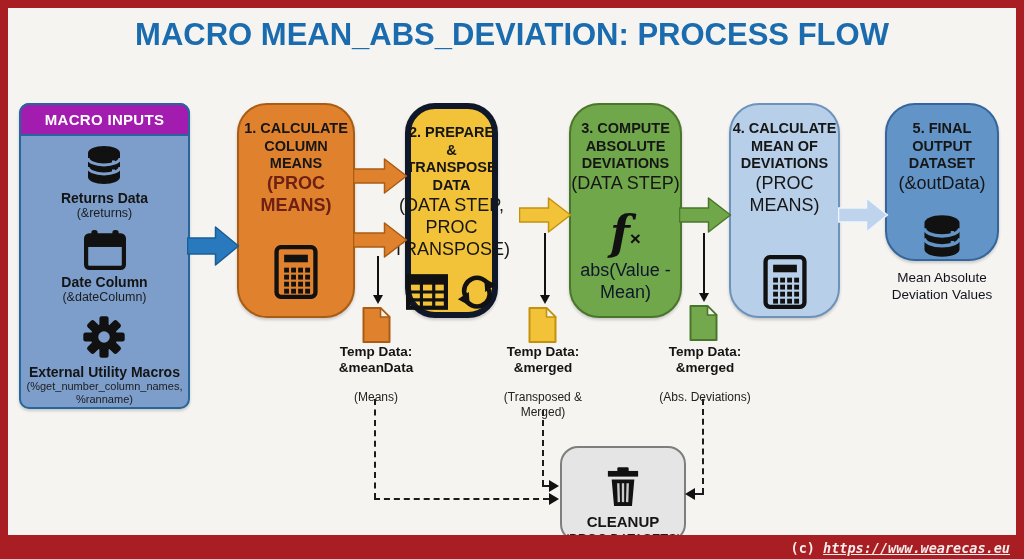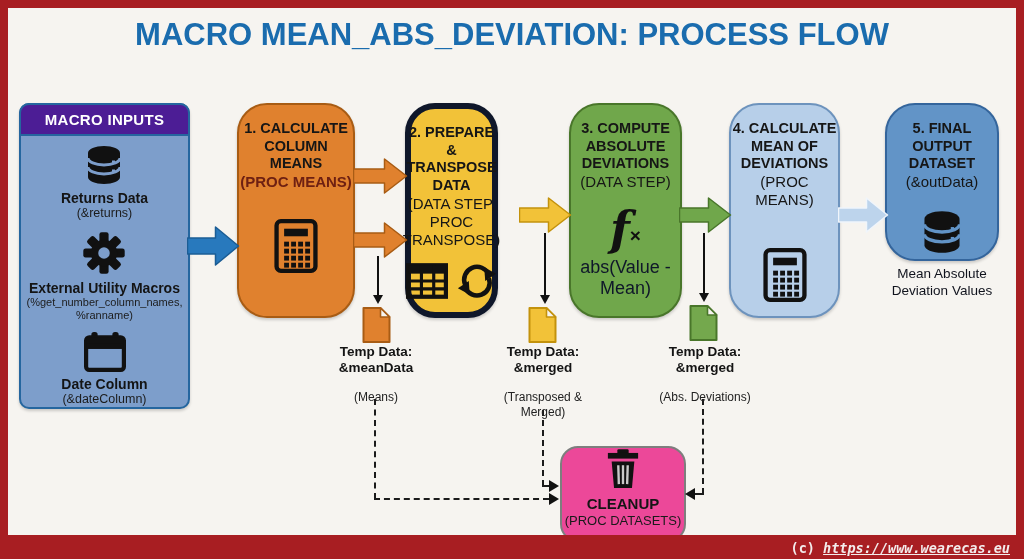--- a/index.html
+++ b/index.html
@@ -10,34 +10,34 @@
   .pre { white-space:pre-line; }
 
   .main-title { position:absolute; left:0; top:17px; width:1024px; text-align:center;
     font-size:31px; font-weight:bold; color:#1a6cae; letter-spacing:0px; z-index:2; }
 
   
   .inputs-box { position:absolute; left:19px; top:103px; width:171px; height:306px;
     background:#7d9ecb; border:2px solid #25669f; border-radius:10px; z-index:2;
     --bg:#7d9ecb; box-shadow:0 2px 3px rgba(0,0,0,.18); }
   .inputs-header { position:absolute; left:-2px; top:-2px; width:171px; height:33px;
-    background:#4c1d95; border:2px solid #25669f; border-radius:10px 10px 0 0;
+    background:#a21caf; border:2px solid #25669f; border-radius:10px 10px 0 0;
     color:#fff; font-weight:bold; font-size:15px; text-align:center; line-height:30px; letter-spacing:.3px; }
   .inputs-body { position:absolute; top:33px; left:0; width:167px; display:flex; flex-direction:column; align-items:center; }
   .input-item { display:flex; flex-direction:column; align-items:center; text-align:center; }
   .input-label { font-weight:bold; font-size:14px; color:#141414; line-height:1.15; }
   .input-sub { font-size:12.5px; color:#1c1c1c; line-height:1.2; }
   .input-sub.small { font-size:11px; }
 
   
   .step { position:absolute; top:103px; height:215px; border-radius:30px; z-index:2;
     display:flex; flex-direction:column; align-items:center; text-align:center;
     padding-top:15px; box-shadow:0 2px 3px rgba(0,0,0,.18); }
   .step-title { font-size:14.5px; font-weight:bold; color:#161616; line-height:1.22; }
-  .step-sub { font-size:15px; color:#161616; line-height:1.22; }
+  .step-sub { font-size:18px; color:#161616; line-height:1.22; }
   .step-sub.maroon { color:#6e2012; font-weight:bold; }
   .step-caption { font-size:18px; font-weight:normal; color:#0f172a; line-height:1.2; }
   .step1 { left:237px; width:118px; background:#e0812e; border:2px solid #a85c14; --bg:#e0812e; }
   .step2 { left:405px; width:93px; background:#f2c238; border:6px solid #0f172a; --bg:#f2c238; }
   .step3 { left:569px; width:113px; background:#70a74b; border:2px solid #49762a; --bg:#70a74b; }
   .step4 { left:729px; width:111px; background:#b7cfe9; border:2px solid #6d93bd; --bg:#b7cfe9; }
   .step5 { left:885px; width:114px; height:158px; background:#6294c7; border:2px solid #34659c; --bg:#6294c7; }
   .icon-row { display:flex; align-items:center; gap:9px; }
   .fx-wrap { display:flex; align-items:flex-end; justify-content:center; }
   .fx-f { font-family:"DejaVu Serif","Liberation Serif",serif; font-style:italic; font-weight:bold;
@@ -63,22 +63,22 @@
   
   .dash-v { position:absolute; width:0; border-left:2px dashed #1b1b1b; z-index:1; }
   .dash-h { position:absolute; height:0; border-top:2px dashed #1b1b1b; z-index:1; }
   .dash-arrow-right { position:absolute; width:0; height:0; z-index:2;
     border:6px solid transparent; border-left:10px solid #111; border-right:none; }
   .dash-arrow-left { position:absolute; width:0; height:0; z-index:2;
     border:6px solid transparent; border-right:10px solid #111; border-left:none; }
 
   
   .cleanup-box { position:absolute; left:560px; top:446px; width:126px; height:96px;
-    background:#ec4899; border:2px solid #7e7e7e; border-radius:18px; z-index:1;
-    display:flex; flex-direction:column; align-items:center; text-align:center; padding-top:1px; --bg:#c9c9c9; }
+    background:#e5e5e5; border:2px solid #7e7e7e; border-radius:18px; z-index:1;
+    display:flex; flex-direction:column; align-items:center; text-align:center; padding-top:19px; --bg:#c9c9c9; }
   .cleanup-title { font-size:15px; font-weight:bold; color:#151515; line-height:1.2; margin-top:2px; }
   .cleanup-sub { font-size:13px; color:#1a1a1a; line-height:1.2; }
 
   
   .bottom-bar { position:absolute; left:0; bottom:0; width:1024px; height:24px; background:#a81e22; z-index:5; }
   .footer-text { position:absolute; right:14px; bottom:3px; z-index:6;
     font-family:"DejaVu Sans Mono","Liberation Mono",monospace; font-weight:bold;
     font-size:13.5px; color:#f3ecec; }
   .footer-text .url { text-decoration:underline;font-style:italic; }
 </style>
@@ -98,20 +98,33 @@
           <svg width="42" height="42" viewBox="0 0 40 42">
             <path d="M4,9 C4,5.1 11.2,2 20,2 C28.8,2 36,5.1 36,9 L36,33 C36,36.9 28.8,40 20,40 C11.2,40 4,36.9 4,33 Z" fill="#111"></path>
             <path d="M4,14 C4,17.9 11.2,21 20,21 C28.8,21 36,17.9 36,14" stroke="var(--bg)" stroke-width="3" fill="none"></path>
             <path d="M4,23 C4,26.9 11.2,30 20,30 C28.8,30 36,26.9 36,23" stroke="var(--bg)" stroke-width="3" fill="none"></path>
             <rect x="28" y="16.5" width="3" height="3" fill="var(--bg)"></rect>
             <rect x="28" y="25.5" width="3" height="3" fill="var(--bg)"></rect>
           </svg>
         </span>
         <div class="input-label">Returns Data</div>
         <div class="input-sub">(&amp;returns)</div>
+      </div>
+      <div class="input-item" style="margin-top:9px;">
+        <span>
+          <svg width="42" height="40" viewBox="0 0 40 38">
+            <rect x="7" y="0" width="6" height="9" rx="2.5" fill="#111"></rect>
+            <rect x="27" y="0" width="6" height="9" rx="2.5" fill="#111"></rect>
+            <rect x="2" y="5" width="36" height="31" rx="3" fill="none" stroke="#111" stroke-width="4"></rect>
+            <rect x="2" y="5" width="36" height="11" rx="3" fill="#111"></rect>
+            <rect x="2" y="11" width="36" height="5" fill="#111"></rect>
+          </svg>
+        </span>
+        <div class="input-label">Date Column</div>
+        <div class="input-sub">(&amp;dateColumn)</div>
       </div>
       <div class="input-item" style="margin-top:9px;">
         <span>
           <svg width="46" height="46" viewBox="-20 -20 40 40">
             <g fill="#111">
               <rect x="-4" y="-18" width="8" height="9" rx="2" transform="rotate(0)"></rect>
               <rect x="-4" y="-18" width="8" height="9" rx="2" transform="rotate(45)"></rect>
               <rect x="-4" y="-18" width="8" height="9" rx="2" transform="rotate(90)"></rect>
               <rect x="-4" y="-18" width="8" height="9" rx="2" transform="rotate(135)"></rect>
               <rect x="-4" y="-18" width="8" height="9" rx="2" transform="rotate(180)"></rect>
@@ -119,33 +132,20 @@
               <rect x="-4" y="-18" width="8" height="9" rx="2" transform="rotate(270)"></rect>
               <rect x="-4" y="-18" width="8" height="9" rx="2" transform="rotate(315)"></rect>
               <circle r="11.5"></circle>
             </g>
             <circle r="5" fill="var(--bg)"></circle>
           </svg>
         </span>
         <div class="input-label">External Utility Macros</div>
         <div class="input-sub small pre">(%get_number_column_names,
 %ranname)</div>
-      </div>
-      <div class="input-item" style="margin-top:9px;">
-        <span>
-          <svg width="42" height="40" viewBox="0 0 40 38">
-            <rect x="7" y="0" width="6" height="9" rx="2.5" fill="#111"></rect>
-            <rect x="27" y="0" width="6" height="9" rx="2.5" fill="#111"></rect>
-            <rect x="2" y="5" width="36" height="31" rx="3" fill="none" stroke="#111" stroke-width="4"></rect>
-            <rect x="2" y="5" width="36" height="11" rx="3" fill="#111"></rect>
-            <rect x="2" y="11" width="36" height="5" fill="#111"></rect>
-          </svg>
-        </span>
-        <div class="input-label">Date Column</div>
-        <div class="input-sub">(&amp;dateColumn)</div>
       </div>
     </div>
   </div>
 
   <div class="step step1">
     <div class="step-title pre">1. CALCULATE
 COLUMN
 MEANS</div>
     <div class="step-sub maroon pre">(PROC MEANS)</div>
     <span style="margin-top:28px;">

